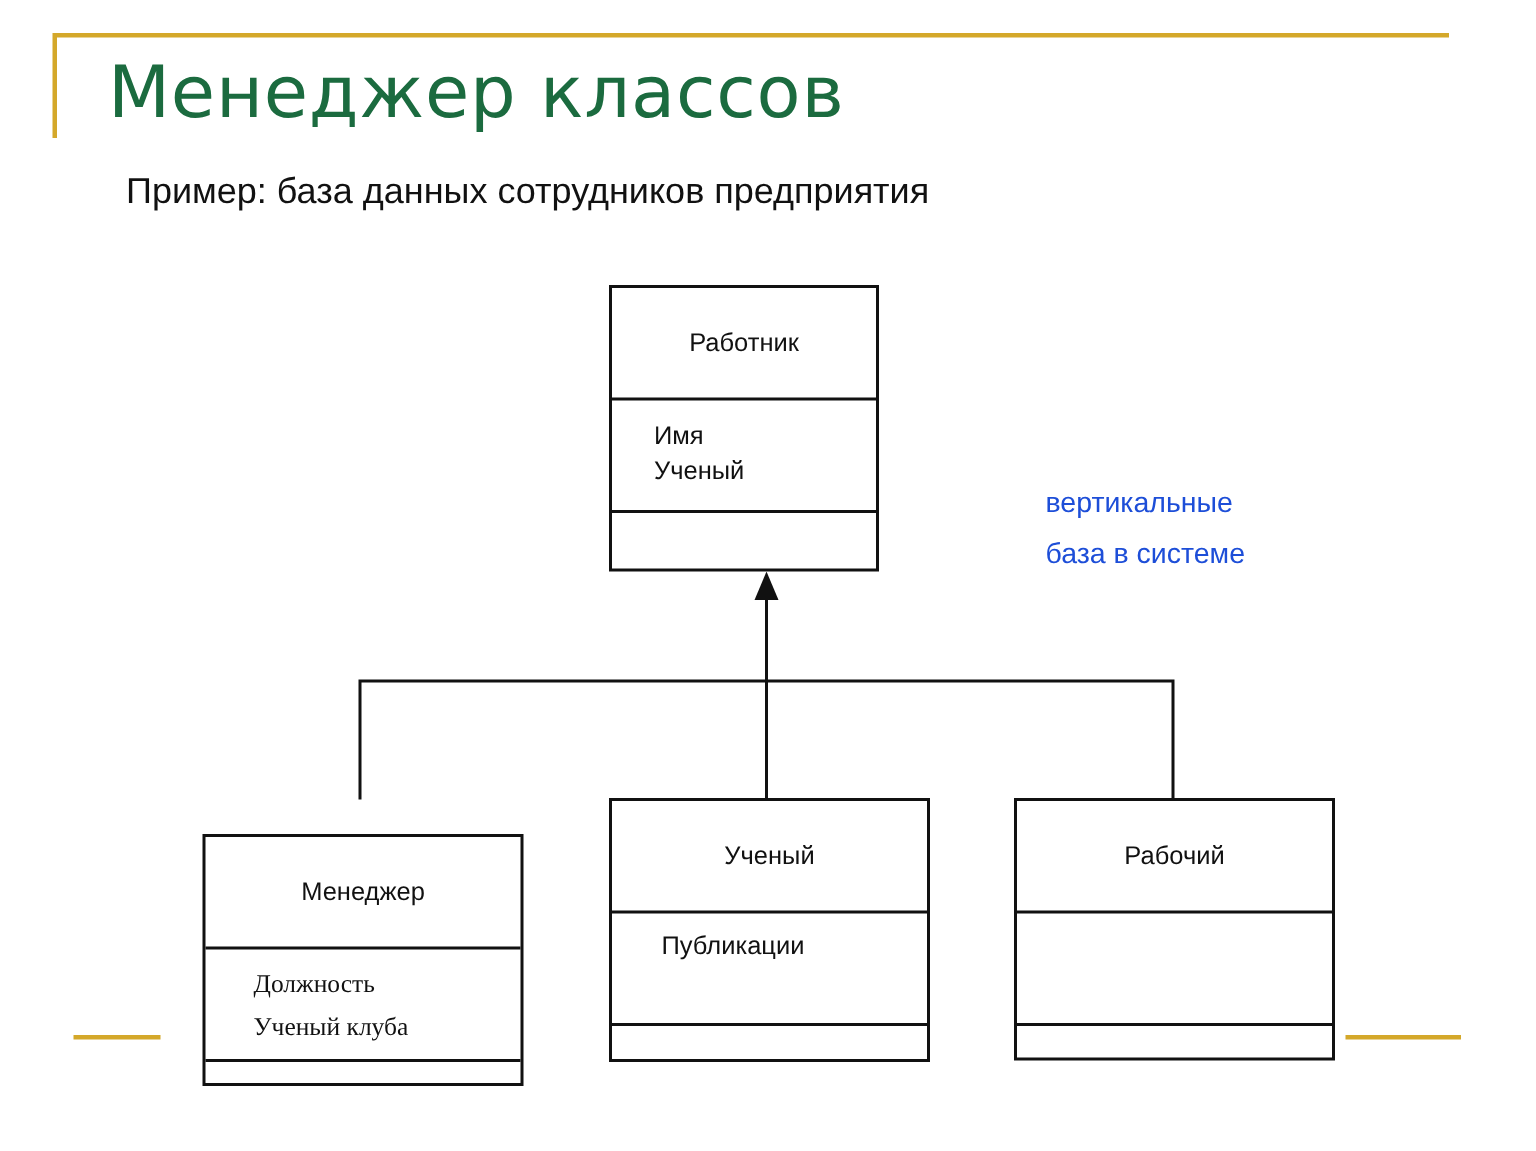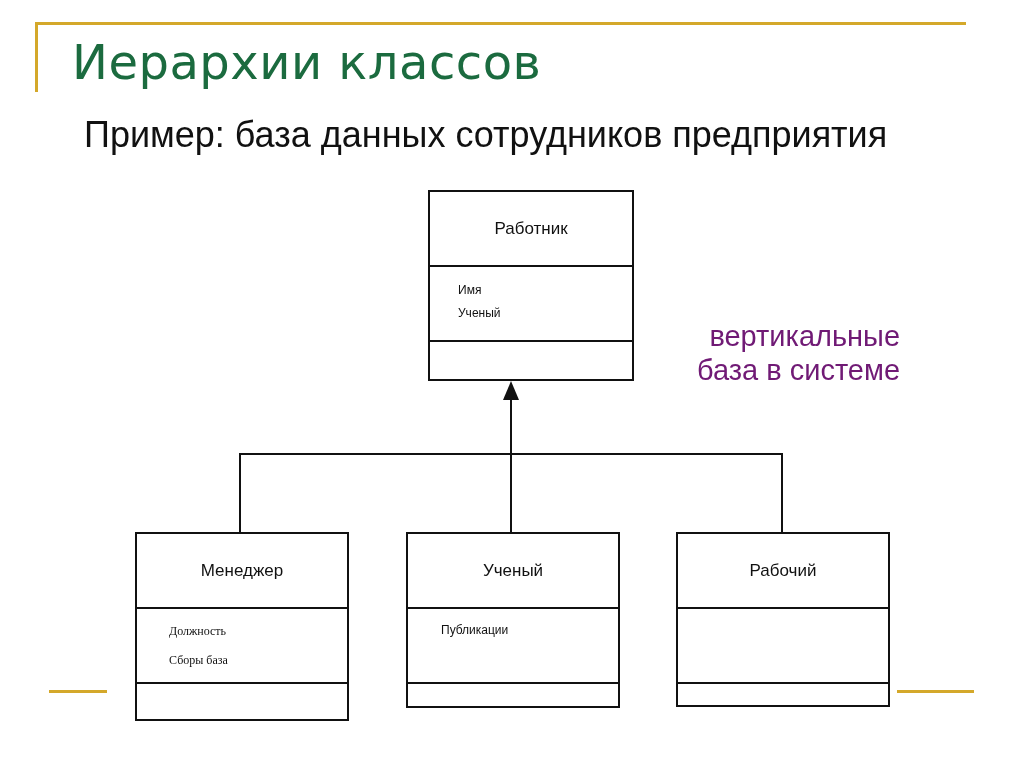--- a/index.html
+++ b/index.html
@@ -1,63 +1,63 @@
 <!DOCTYPE html>
 <html><head>
 <meta charset="utf-8">
 <style>
   html, body { margin:0; padding:0; background:#ffffff; }
   body { width:1024px; height:767px; position:relative; overflow:hidden; font-family:"Liberation Sans", sans-serif; }
   .gold-h { position:absolute; height:3px; background:#d4a82a; }
   .gold-v { position:absolute; width:3px; background:#d4a82a; }
   .title { position:absolute; left:72px; top:34px; font-family:"DejaVu Sans", sans-serif; font-size:48px; color:#1b6b3f; letter-spacing:0.5px; white-space:nowrap; }
-  .subtitle { position:absolute; left:84px; top:114px; font-size:36px; color:#111; white-space:nowrap; }
-  .note { position:absolute; left:697px; top:319px; font-size:29px; color:#701a75; line-height:34px; white-space:nowrap;text-align:right; }
+  .subtitle { position:absolute; left:84px; top:114px; font-size:24px; color:#111; white-space:nowrap; }
+  .note { position:absolute; left:697px; top:319px; font-size:19px; color:#1d4ed8; line-height:34px; white-space:nowrap; }
   .cls { position:absolute; border:2px solid #111; background:#fff; box-sizing:border-box; }
   .cls .name { position:absolute; left:0; right:0; top:0; height:73px; border-bottom:2px solid #111; display:flex; align-items:center; justify-content:center; font-size:17px; color:#111; }
-  .cls .attrs { position:absolute; left:0; right:0; top:73px; height:77px; border-bottom:2px solid #111; padding:14px 0 0 28px; box-sizing:border-box; font-size:12px; line-height:23px; color:#111; }
+  .cls .attrs { position:absolute; left:0; right:0; top:73px; height:77px; border-bottom:2px solid #111; padding:14px 0 0 28px; box-sizing:border-box; font-size:17px; line-height:23px; color:#111; }
   .cls .ops { position:absolute; left:0; right:0; bottom:0; height:38px; }
   svg.connectors { position:absolute; left:0; top:0; }
 </style>
 </head>
 <body>
 
 <div class="gold-h" style="left:36px; top:22px; width:930px;"></div>
 <div class="gold-v" style="left:35px; top:22px; height:70px;"></div>
 <div class="gold-h" style="left:49px; top:690px; width:58px;"></div>
 <div class="gold-h" style="left:897px; top:690px; width:77px;"></div>
 
-<div class="title">Иерархии классов</div>
+<div class="title">Менеджер классов</div>
 <div class="subtitle">Пример: база данных сотрудников предприятия</div>
 
 <div class="note">
   <div>вертикальные</div>
   <div>база в системе</div>
 </div>
 
 <svg class="connectors" width="1024" height="767">
   <polyline points="240,533 240,454 782,454 782,533" fill="none" stroke="#111" stroke-width="2"></polyline>
   <line x1="511" y1="533" x2="511" y2="395" stroke="#111" stroke-width="2"></line>
   <polygon points="511,381 503,400 519,400" fill="#111"></polygon>
 </svg>
 
-<div class="cls" style="left:406px; top:190px; width:206px; height:191px;margin-left:22px;">
+<div class="cls" style="left:406px; top:190px; width:180px; height:191px;">
   <div class="name">Работник</div>
   <div class="attrs">
     <div>Имя</div>
     <div>Ученый</div>
   </div>
   <div class="ops"></div>
 </div>
 
-<div class="cls" style="left:135px; top:532px; width:214px; height:189px;">
+<div class="cls" style="left:135px; top:556px; width:214px; height:168px;">
   <div class="name">Менеджер</div>
   <div class="attrs" style="padding-left:32px; padding-top:10px; line-height:29px;font-family:Liberation Serif, serif;">
     <div>Должность</div>
-    <div>Сборы база</div>
+    <div>Ученый клуба</div>
   </div>
   <div class="ops"></div>
 </div>
 
 <div class="cls" style="left:406px; top:532px; width:214px; height:176px;">
   <div class="name">Ученый</div>
   <div class="attrs" style="padding-top:12px;padding-left:33px;">
     <div>Публикации</div>
   </div>
   <div class="ops"></div>

